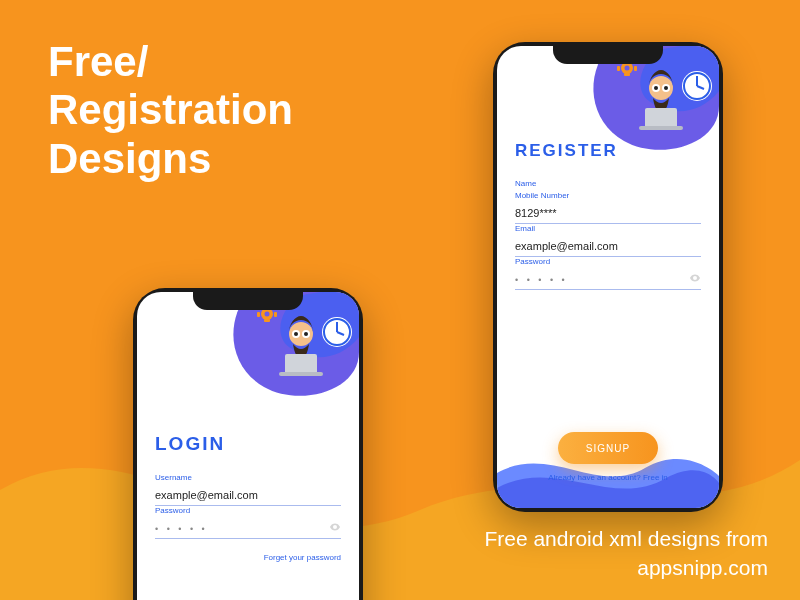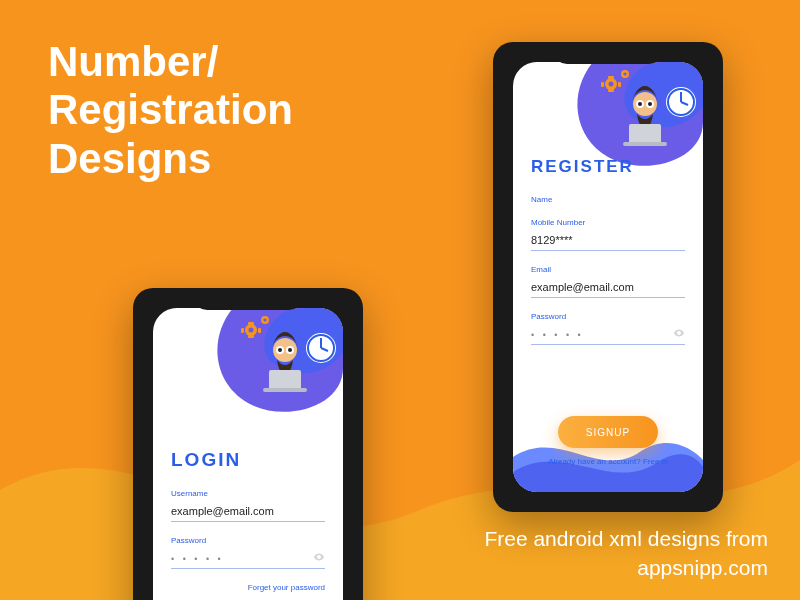--- a/index.html
+++ b/index.html
@@ -1,58 +1,58 @@
 <!DOCTYPE html>
 <html><head>
 <meta charset="utf-8">
 <style>
 *{margin:0;padding:0;box-sizing:border-box;font-family:-apple-system,BlinkMacSystemFont,'Segoe UI',Arial,sans-serif}
 body{width:800px;height:600px;overflow:hidden;position:relative;background:#f7941e}
 .bg-wave{position:absolute;bottom:0;left:0;width:100%;height:200px}
 .bg-wave svg{width:100%;height:100%;display:block}
 .headline{position:absolute;top:38px;left:48px;color:#fff;font-size:42px;font-weight:600;line-height:1.15}
 .footer-text{position:absolute;right:32px;bottom:18px;color:#fff;font-size:21px;font-weight:400;text-align:right;line-height:1.35}
-.phone{position:absolute;width:230px;height:470px;background:#1a1a1a;border-radius:20px;padding:20px;box-shadow:0 14px 40px rgba(0,0,0,.32)}
+.phone{position:absolute;width:230px;height:470px;background:#1a1a1a;border-radius:32px;padding:4px;box-shadow:0 14px 40px rgba(0,0,0,.32)}
 .phone.login{left:133px;top:288px}
 .phone.register{left:493px;top:42px}
 .notch{position:absolute;top:0;left:50%;transform:translateX(-50%);width:110px;height:22px;background:#1a1a1a;border-radius:0 0 14px 14px;z-index:10}
 .screen{width:100%;height:100%;background:#fff;border-radius:24px;overflow:hidden;position:relative}
 .hero{position:absolute;top:0;right:0;width:150px;height:120px}
 .hero svg{width:100%;height:100%;display:block}
 .form{position:absolute;left:18px;right:18px}
 .phone.login .form{top:141px}
 .phone.register .form{top:95px}
 .title{color:#2b5ee8;font-weight:700;letter-spacing:2px;margin-bottom:18px}
 .phone.login .title{font-size:19px}
 .phone.register .title{font-size:17px}
-.field{margin-bottom:14px}
+.field{}
 .field-label{font-size:8px;color:#2b5ee8;display:block;margin-bottom:3px}
 .field-input{width:100%;border:none;border-bottom:1px solid #aabbee;font-size:11px;padding:3px 0 4px;color:#222;background:transparent;outline:none}
 .field-input.dots{letter-spacing:3px;font-size:9px;color:#888}
-.link-right{font-size:8px;color:#2b5ee8;text-align:right;display:block;margin-top:4px;cursor:pointer}
+.link-right{font-size:8px;color:#2b5ee8;text-align:right;display:block;margin-top:14px;cursor:pointer}
 .bottom-wave{position:absolute;bottom:0;left:0;width:100%;height:90px}
 .bottom-wave svg{width:100%;height:100%;display:block}
 .btn{position:absolute;left:50%;transform:translateX(-50%);width:100px;height:32px;border-radius:16px;background:linear-gradient(90deg,#fbb040,#f7941e);color:#fff;font-size:10px;font-weight:400;letter-spacing:1px;border:none;display:flex;align-items:center;justify-content:center;cursor:pointer;box-shadow:0 6px 16px rgba(247,148,30,.45)}
 .phone.register .btn{bottom:44px}
 .below-btn{position:absolute;left:0;right:0;text-align:center;font-size:8px;color:#2b5ee8;cursor:pointer}
 .phone.register .below-btn{bottom:26px}
 .eye-icon{position:absolute;right:0;bottom:6px;width:12px;height:12px;opacity:.35}
 .field{position:relative}
 </style>
 </head>
 <body>
 
 <div class="bg-wave">
 <svg viewBox="0 0 800 200" preserveAspectRatio="none">
       <path d="M0,90 C140,10 260,180 420,110 C560,50 680,140 800,60 L800,200 L0,200 Z" fill="#f5a623"></path>
     </svg>
 </div>
 
 <div class="headline">
-<span>Number/</span><br>
+<span>Free/</span><br>
 <span>Registration</span><br>
 <span>Designs</span>
 </div>
 
 <div class="phone login">
 <div class="notch"></div>
 <div class="screen">
   <div class="hero">
     <svg viewBox="0 0 150 120">
       <path d="M40,0 C90,0 150,0 150,0 L150,60 C150,100 90,115 55,95 C20,75 15,30 40,0 Z" fill="#6b5ce7"></path>

